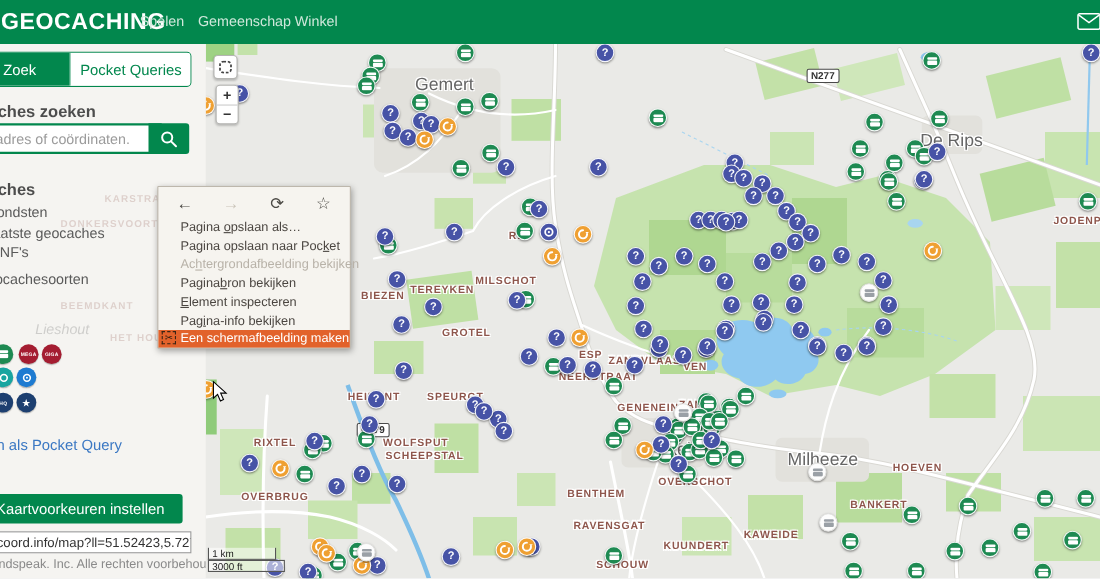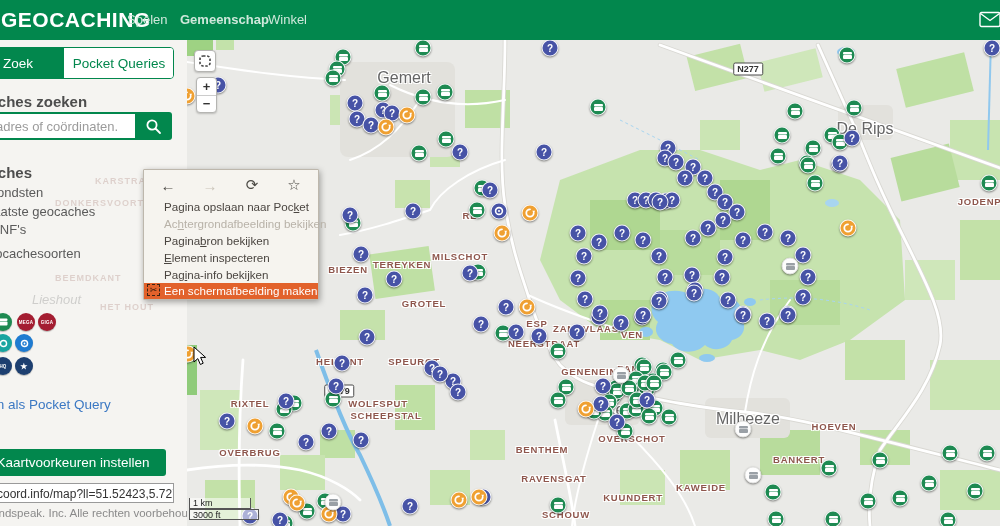--- a/index.html
+++ b/index.html
@@ -70,21 +70,21 @@
      display:flex;align-items:center;justify-content:center;font-size:9px;color:#2A1A0E;}
   .cursor{position:absolute;left:193px;top:346px;z-index:40;}
 </style>
 </head>
 <body>
 
 <div id="app">
 
   <div class="navbar">
     <span class="logo">GEOCACHING</span>
-    <span id="nav-menu"><span class="nav-item" style="left: 127px;">Spelen</span><span class="nav-item" style="left: 180px; font-weight: bold;">Gemeenschap</span><span class="nav-item" style="left: 268px;">Winkel</span></span>
+    <span id="nav-menu"><span class="nav-item" style="left: 127px;">Spelen</span><span class="nav-item" style="left: 180px;">Gemeenschap</span><span class="nav-item" style="left: 268px;">Winkel</span></span>
     <svg class="mail" viewBox="0 0 22 17">
       <rect x="1" y="1.5" width="20" height="14" rx="1.5" fill="none" stroke="#FFFFFF" stroke-width="1.4"></rect>
       <polyline points="1.5,2.5 11,9.5 20.5,2.5" fill="none" stroke="#FFFFFF" stroke-width="1.4"></polyline>
     </svg>
   </div>
 
   <div class="map">
     <svg class="base" width="813" height="486" viewBox="187 40 813 486">
       <rect x="187" y="40" width="813" height="486" fill="#EAEAE7"></rect>
 
@@ -984,20 +984,21 @@
   </div>
 
   <div class="cmenu">
     <div class="cm-icons" id="cm-icons">
         <div class="cm-ic">←</div>
         <div class="cm-ic disabled">→</div>
         <div class="cm-ic">⟳</div>
         <div class="cm-ic">☆</div>
       </div>
     <div id="cm-items">
+        <div class="cm-item"><span>Pagina </span><u>o</u><span>pslaan als…</span></div>
         <div class="cm-item"><span>Pagina opslaan naar Poc</span><u>k</u><span>et</span></div>
         <div class="cm-item disabled"><span>Ac</span><u>h</u><span>tergrondafbeelding bekijken</span></div>
         <div class="cm-item"><span>Pagina</span><u>b</u><span>ron bekijken</span></div>
         <div class="cm-item"><span></span><u>E</u><span>lement inspecteren</span></div>
         <div class="cm-item"><span>Pag</span><u>i</u><span>na-info bekijken</span></div>
         <div class="cm-item hl"><span class="cm-item-icon">✂</span><span>Een schermafbeelding maken</span><span></span></div>
       </div>
   </div>
 
   <svg class="cursor" width="14" height="20" viewBox="0 0 14 20" style="left: 193px; top: 346px;">

